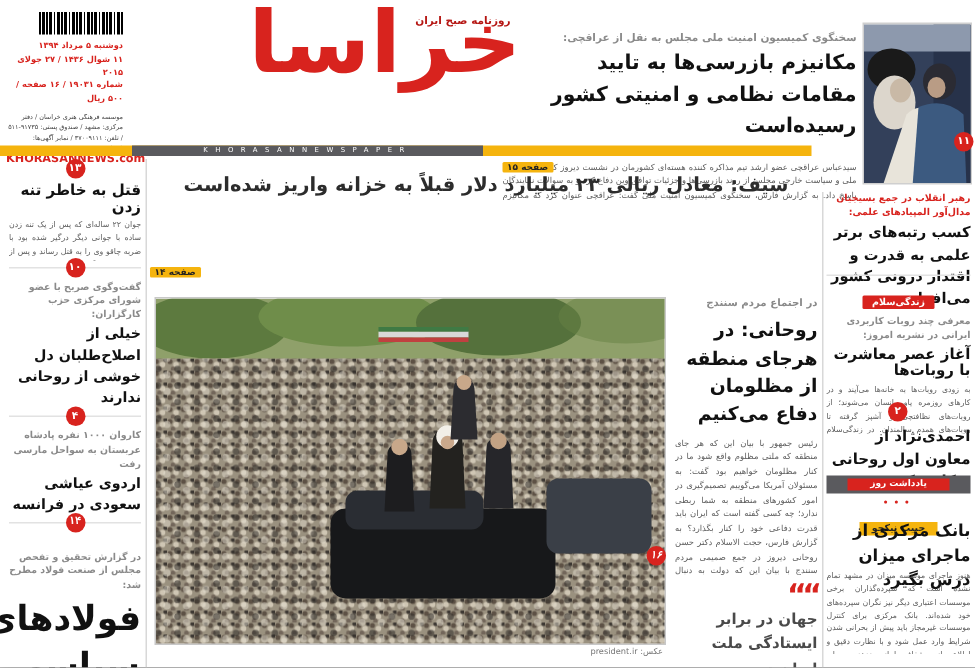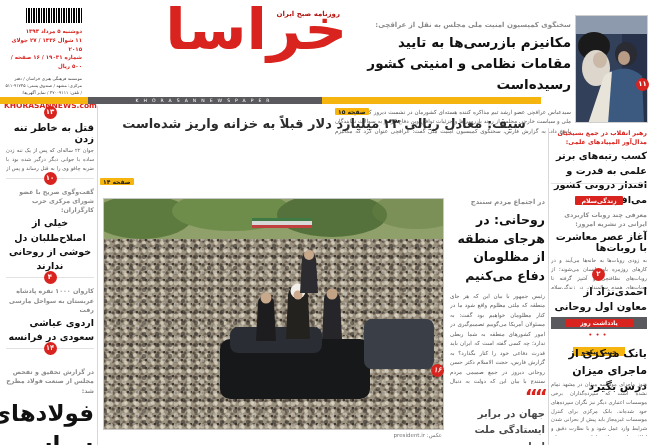--- a/index.html
+++ b/index.html
@@ -56,21 +56,21 @@
       <rect x="0" y="0" width="73" height="18" fill="#8d99ad"></rect>
       <ellipse cx="20" cy="30" rx="16" ry="14" fill="#1a1a1a"></ellipse>
       <ellipse cx="22" cy="52" rx="14" ry="18" fill="#dcd6cc"></ellipse>
       <ellipse cx="26" cy="44" rx="7" ry="8" fill="#c9b9a6"></ellipse>
       <path d="M30 60 Q40 50 48 62 L48 108 L14 108 Z" fill="#e8e4da"></path>
       <ellipse cx="52" cy="38" rx="11" ry="12" fill="#2b2b33"></ellipse>
       <ellipse cx="50" cy="42" rx="6" ry="7" fill="#b99c85"></ellipse>
       <path d="M38 55 Q55 48 68 60 L70 108 L34 108 Z" fill="#3c5a80"></path>
     </svg>
   </div>
-  <div class="badge abs" style="left:636px;top:78px;">۱۱</div>
+  <div class="badge abs" style="left:636px;top:88px;">۱۱</div>
 
   <div class="abs" style="left:0;top:97px;width:541px;height:7px;background:var(--yellow);">
     <div class="abs ltr" style="left:88px;top:0;width:234px;height:7px;background:var(--strip);color:#fff;font-size:4.6px;line-height:7px;text-align:center;letter-spacing:5px;overflow:hidden;">KHORASANNEWSPAPER</div>
   </div>
 
   <div class="abs" style="left:100px;top:108px;width:448px;">
     <div class="center" style="font-size:13px;color:#2c2c2c;font-weight:bold;margin-top:8px;">سیف: معادل ریالی ۲۳ میلیارد دلار قبلاً به خزانه واریز شده‌است</div>
   </div>
   <span class="pmark abs" style="left:100px;top:178px;">صفحه ۱۴</span>
 
@@ -129,21 +129,21 @@
 
   <div class="abs" style="left:6px;top:106px;width:88px;height:339px;">
 
     <div class="badge" style="margin:0 auto;">۱۳</div>
     <div class="hl" style="font-size:10px;margin-top:3px;">قتل به خاطر تنه زدن</div>
     <div class="bodytxt" style="height:28px;margin-top:2px;font-size:5.2px;">جوان ۲۲ ساله‌ای که پس از یک تنه زدن ساده با جوانی دیگر درگیر شده بود با ضربه چاقو وی را به قتل رساند و پس از یک سال زندگی مخفیانه سرانجام در مخفیگاهش دستگیر شد. وی در بازجویی‌ها به جنایت هولناک خود اعتراف کرد...</div>
     <div class="hline" style="margin-top:4px;"></div>
 
     <div class="badge" style="margin:-7px auto 0;">۱۰</div>
     <div class="kicker" style="font-size:6.3px;margin-top:2px;">گفت‌وگوی صریح با عضو شورای مرکزی حزب کارگزاران:</div>
-    <div class="hl" style="font-size:9.5px;line-height:1.5;margin-top:2px;text-align:center;">خیلی از اصلاح‌طلبان دل خوشی از روحانی ندارند</div>
+    <div class="hl" style="font-size:9.5px;line-height:1.5;margin-top:2px;">خیلی از اصلاح‌طلبان دل خوشی از روحانی ندارند</div>
     <div class="hline" style="margin-top:4px;"></div>
 
     <div class="badge" style="margin:-7px auto 0;">۴</div>
     <div class="kicker" style="font-size:6.3px;margin-top:2px;">کاروان ۱۰۰۰ نفره پادشاه عربستان به سواحل مارسی رفت</div>
     <div class="hl" style="font-size:9.5px;line-height:1.5;margin-top:2px;">اردوی عیاشی سعودی در فرانسه</div>
     <div class="hline" style="margin-top:4px;"></div>
 
     <div class="badge" style="margin:-7px auto 12px;font-family:Liberation Mono, monospace;">۱۴</div>
     <div class="kicker" style="font-size:6.3px;margin-top:2px;">در گزارش تحقیق و تفحص مجلس از صنعت فولاد مطرح شد:</div>
     <div class="hl" style="font-size:23px;line-height:1.35;text-align:center;margin-top:3px;">فولادهای سیاسی</div>

